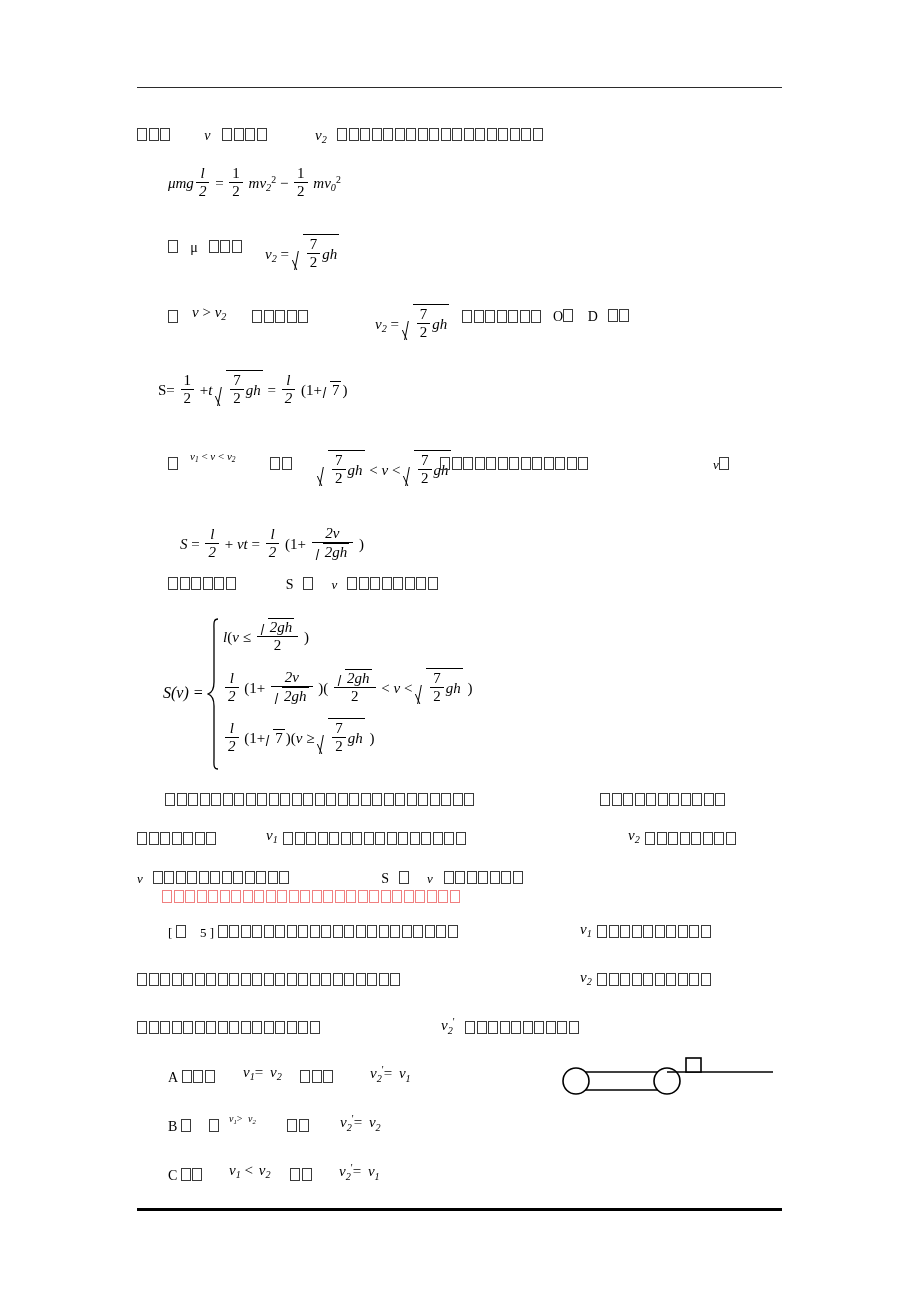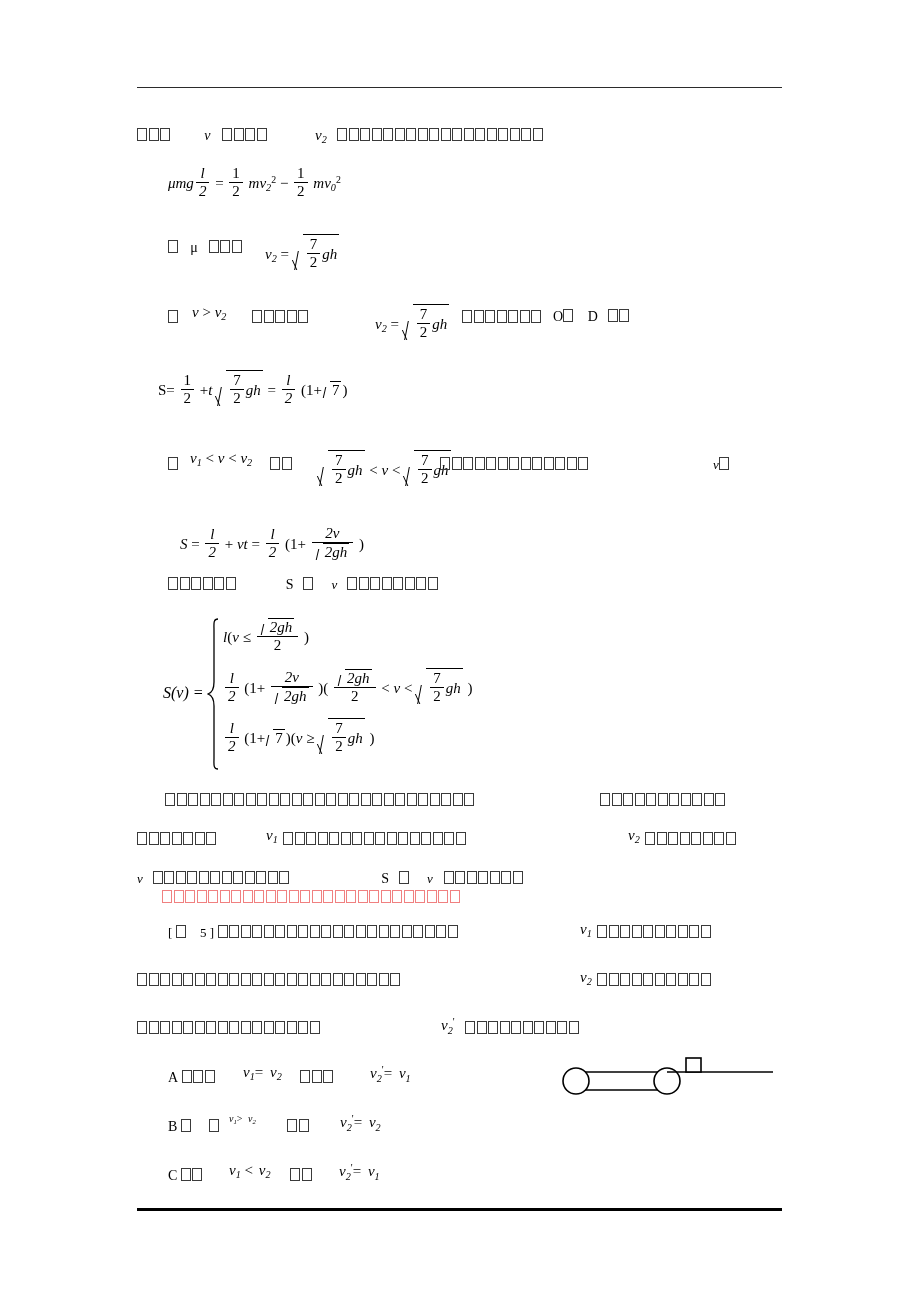--- a/index.html
+++ b/index.html
@@ -130,21 +130,21 @@
     <span class="up">+</span><span class="mi">t</span>
     <span class="sqrt"><span class="bar"><span class="frac up"><span class="num">7</span><span class="den">2</span></span><span class="mi">gh</span></span></span>
     <span class="up">=</span>
     <span class="frac"><span class="num">l</span><span class="den">2</span></span>
     <span class="up">(1+</span><span class="sqrtsm"><span class="bar up">7</span></span><span class="up">)</span>
   </div>
 
   <div class="line" style="left:168px;top:457px;">
     <i class="tofu"></i>
   </div>
-  <div class="eq m" style="left:190px;top:450px;font-size:15px;">
+  <div class="eq m" style="left:190px;top:450px;font-size:11px;">
     v<span class="sub">1</span> <span class="up">&lt;</span> v <span class="up">&lt;</span> v<span class="sub">2</span>
   </div>
   <div class="line" style="left:270px;top:457px;">
     <i class="tofu"></i><i class="tofu"></i>
   </div>
   <div class="eq m" style="left:318px;top:450px;">
     <span class="sqrt"><span class="bar"><span class="frac up"><span class="num">7</span><span class="den">2</span></span><span class="mi">gh</span></span></span>
     <span class="up">&lt;</span> v <span class="up">&lt;</span>
     <span class="sqrt"><span class="bar"><span class="frac up"><span class="num">7</span><span class="den">2</span></span><span class="mi">gh</span></span></span>
   </div>

